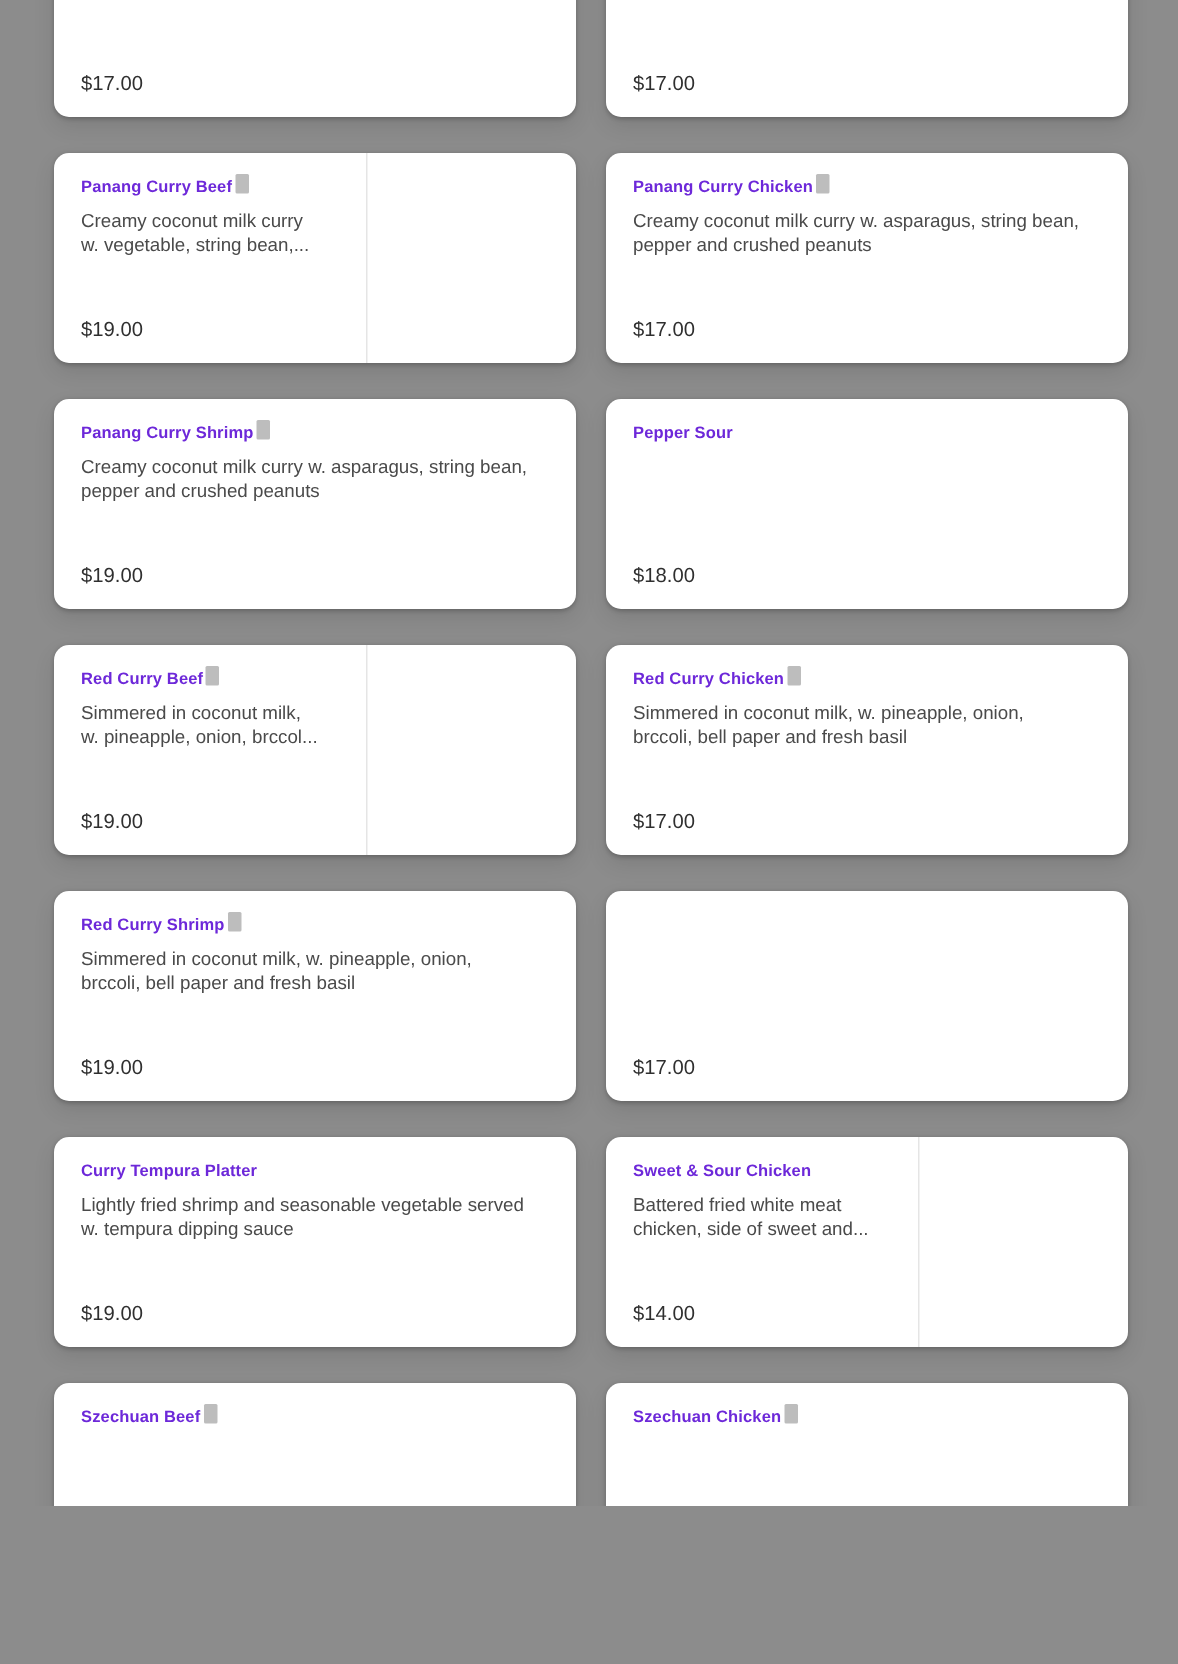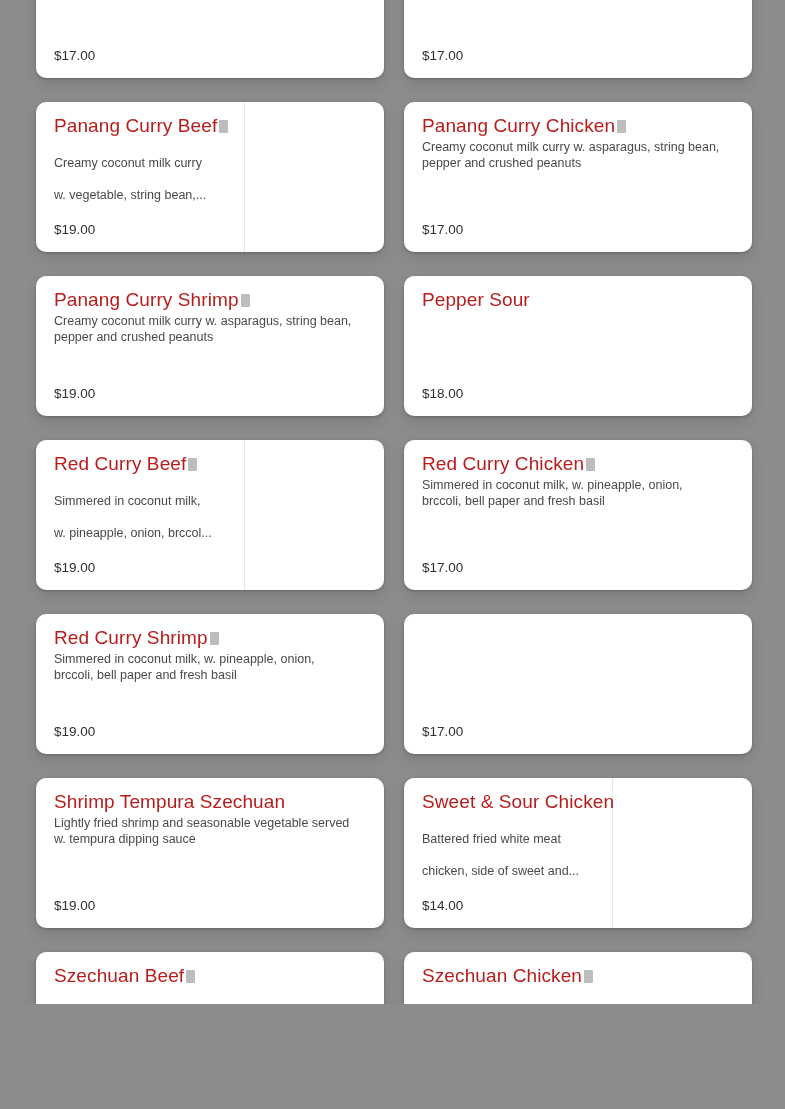--- a/index.html
+++ b/index.html
@@ -50,23 +50,23 @@
     position: absolute;
     top: 0;
     bottom: 0;
     left: 208px;
     width: 1px;
     background: rgba(0,0,0,0.10);
     pointer-events: none;
   }
 
   .card-title {
-    font-size: 19px;
-    font-weight: normal;
-    color: #b91c1c;
+    font-size: 11px;
+    font-weight: bold;
+    color: #6d28d9;
     line-height: 19px;
     letter-spacing: 0.1px;
     margin: 0 0 4px 0;
   }
 
   .card-desc {
     font-size: 12.5px;
     color: #4a4a4a;
     line-height: 16px;
     margin: 0;
@@ -78,21 +78,20 @@
     white-space: nowrap;
     overflow: hidden;
     text-overflow: ellipsis;
   }
 
   .card.clipped .card-desc .line {
     display: block;
     overflow: hidden;
     text-overflow: ellipsis;
     white-space: nowrap;
-    margin-top: 16px;
   }
 
   .card-spacer {
     flex: 1 1 auto;
     min-height: 18px;
   }
 
   .card-price {
     font-size: 13.5px;
     color: #2f2f2f;
@@ -173,21 +172,21 @@
         <div class="card-title">Red Curry Shrimp<span class="spicy"></span></div>
         <div class="card-desc">Simmered in coconut milk, w. pineapple, onion, brccoli, bell paper and fresh basil</div>
         <div class="card-spacer"></div>
         <div class="card-price">$19.00</div>
       </div>
       <div class="card">
         <div class="card-spacer"></div>
         <div class="card-price">$17.00</div>
       </div>
       <div class="card">
-        <div class="card-title">Shrimp Tempura Szechuan</div>
+        <div class="card-title">Curry Tempura Platter</div>
         <div class="card-desc">Lightly fried shrimp and seasonable vegetable served w. tempura dipping sauce</div>
         <div class="card-spacer"></div>
         <div class="card-price">$19.00</div>
       </div>
       <div class="card clipped">
         <div class="card-title">Sweet &amp; Sour Chicken</div>
         <div class="card-desc">
           <span class="line">Battered fried white meat</span>
           <span class="line">chicken, side of sweet and...</span>
         </div>

